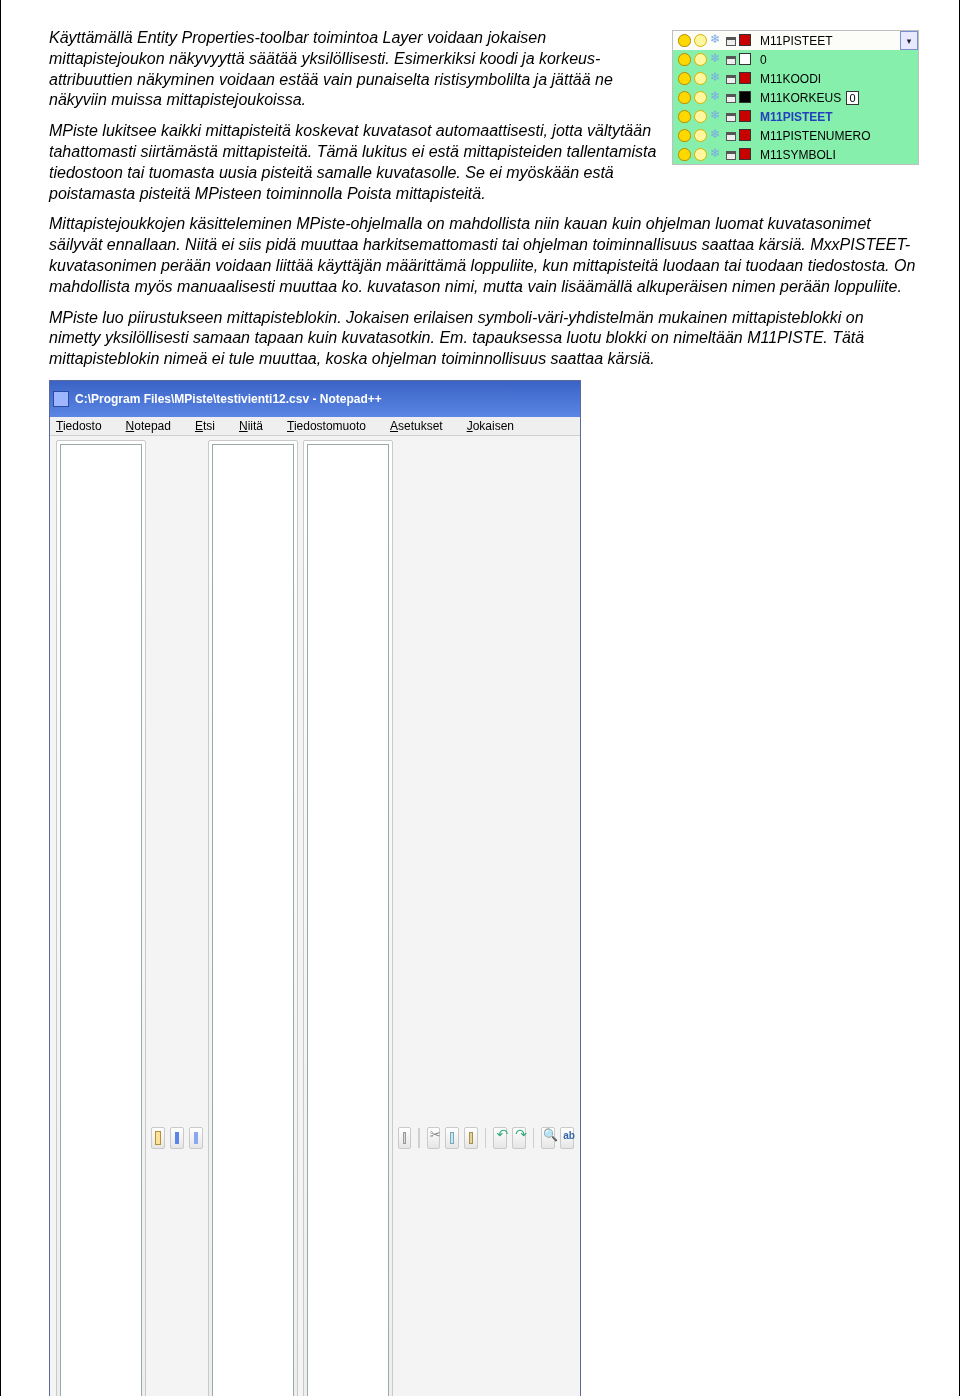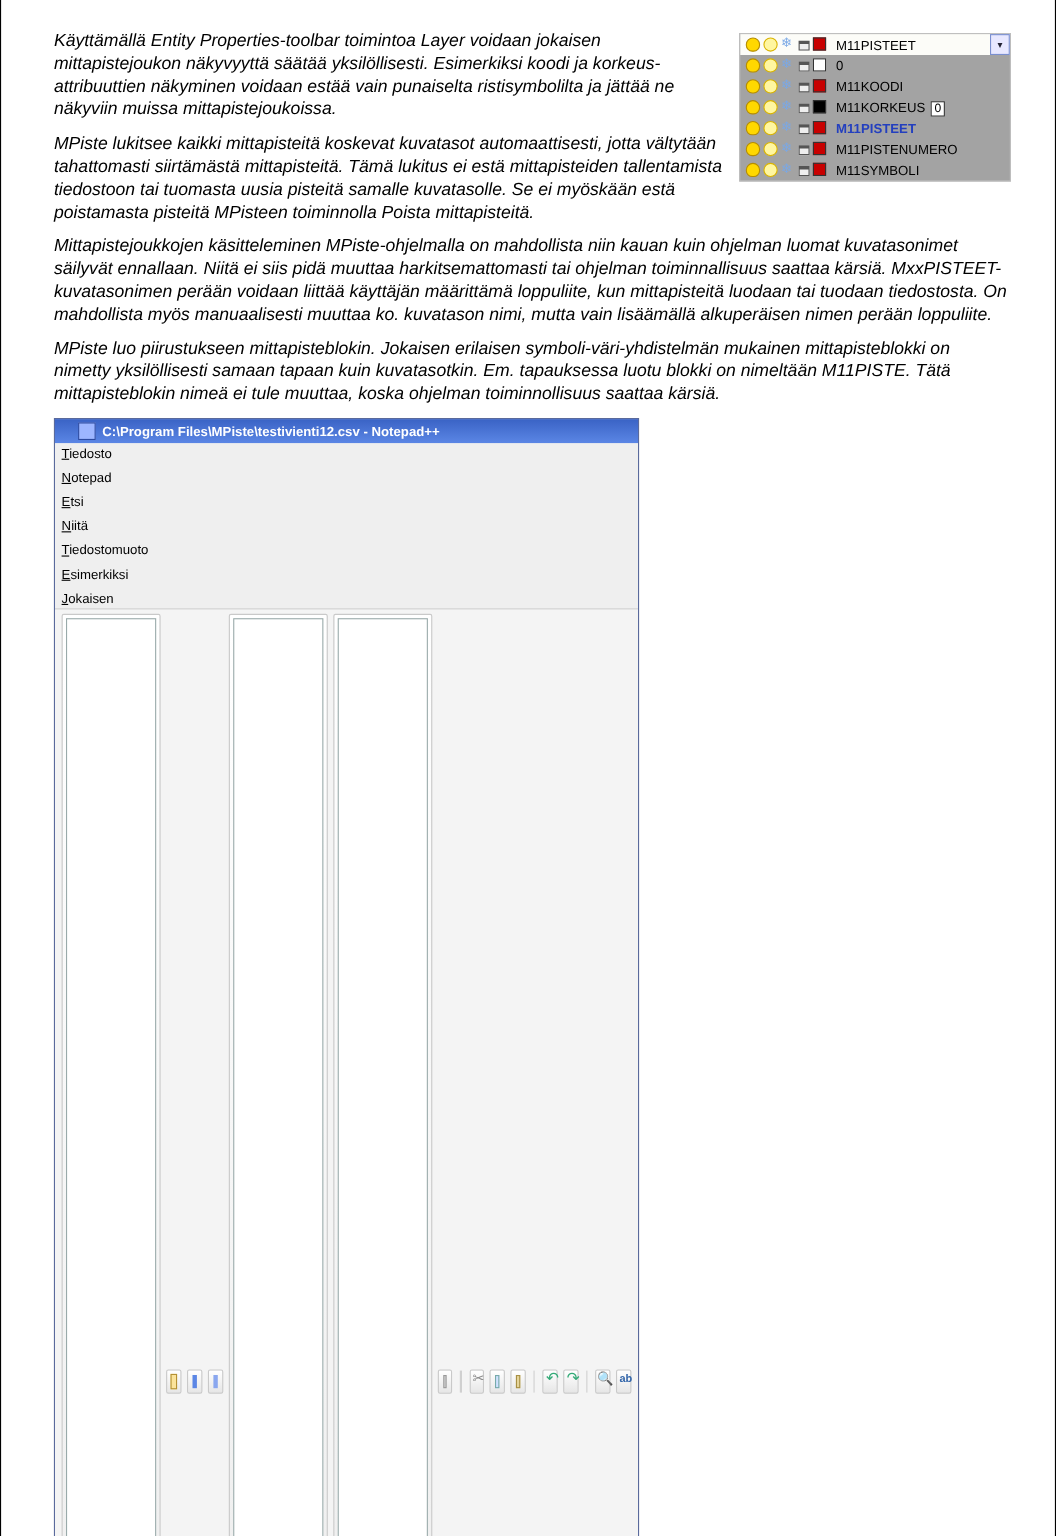--- a/index.html
+++ b/index.html
@@ -17,21 +17,21 @@
     box-sizing:border-box;
     border-left:1px solid #000;
     border-right:1px solid #000;
     position:relative;
   }
   .para { margin:0 0 10px 0; line-height:1.3;font-style:italic; }
   .layers-img {
     float:right;
     width:245px;
     margin:2px 0 6px 14px;
-    background:#a3a3a3;
+    background:#86efac;
     border:1px solid #bfbfbf;
   }
   .layers-row {
     display:flex;
     align-items:center;
     height:19px;
     font-family:Tahoma, Verdana, sans-serif;
     font-size:12px;
   }
   .layers-row.head { background:#fcfcf8; }
@@ -58,27 +58,27 @@
     border:1px solid #5a6a9c;
     margin:6px 0 24px 0;
     font-family:Tahoma, Verdana, sans-serif;
     font-size:12px;
     background:#efefef;
   }
   .npp-title {
     background:linear-gradient(#3a63c5,#5b86e5);
     color:#fff;
     display:flex; align-items:center;
-    height:22px; padding:0 21px;
+    height:36px; padding:0 3px;
     font-weight:bold;
   }
   .npp-title .ticon { width:14px; height:14px; background:#9db6ff; border:1px solid #2c4aa0; margin-right:6px; }
   .npp-menu {
     background:#efefef; padding:2px 6px;
-    display:flex; gap:8px; font-size:12px;flex-direction:column;
+    display:flex; gap:24px; font-size:12px;
   }
   .npp-menu span { text-decoration:underline; text-decoration-color:transparent; }
   .npp-menu span::first-letter { text-decoration:underline; }
   .npp-tool {
     background:#f4f4f4;
     padding:4px 6px;
     display:flex; gap:5px; align-items:center;
     border-top:1px solid #d0d0d0;
   }
   .tbtn { width:20px; height:20px; border:1px solid #c9c9c9; background:linear-gradient(#fff,#e6e6e6); border-radius:2px; position:relative; }
@@ -190,21 +190,21 @@
     <div class="npp-title">
       <span class="ticon"></span>
       <span>C:\Program Files\MPiste\testivienti12.csv - Notepad++</span>
     </div>
     <div class="npp-menu">
       <span>Tiedosto</span>
       <span>Notepad</span>
       <span>Etsi</span>
       <span>Niitä</span>
       <span>Tiedostomuoto</span>
-      <span>Esimerkiksi</span>
+      <span>Asetukset</span>
       <span>Jokaisen</span>
     </div>
     <div class="npp-tool">
       <span class="tbtn page"></span>
       <span class="tbtn open"></span>
       <span class="tbtn save"></span>
       <span class="tbtn save2"></span>
       <span class="tbtn page"></span>
       <span class="tbtn page"></span>
       <span class="tbtn print"></span>

